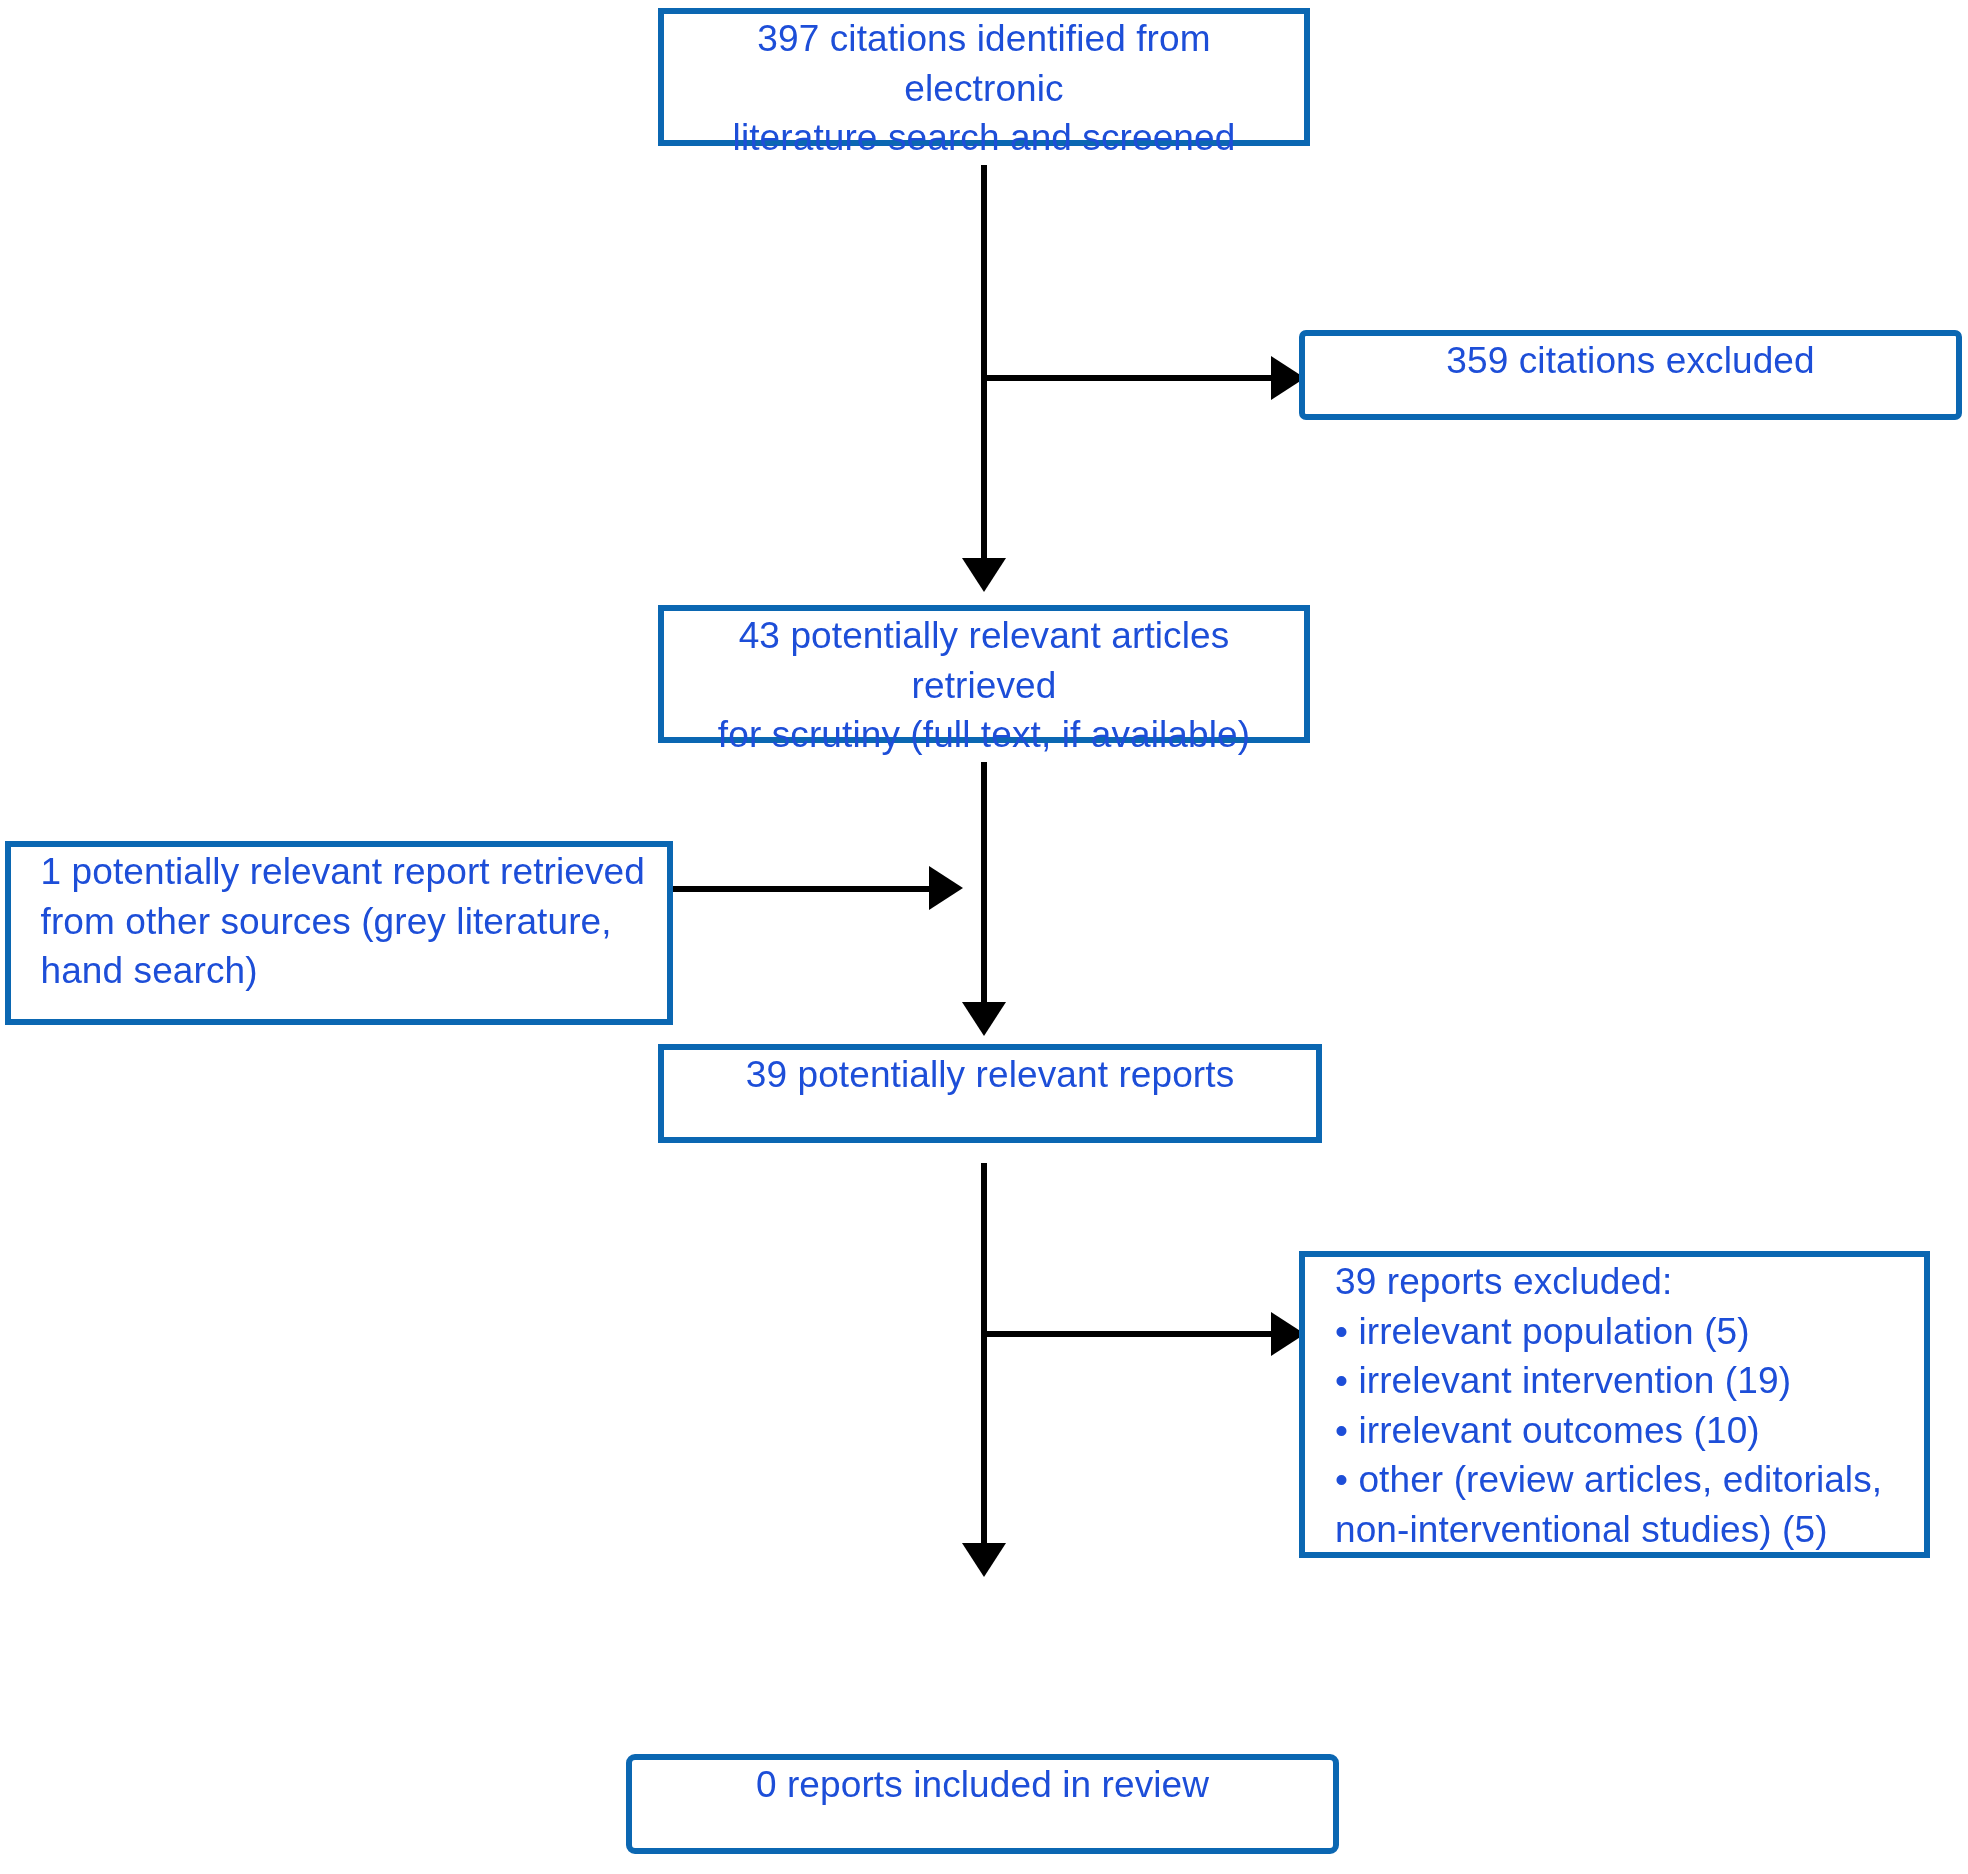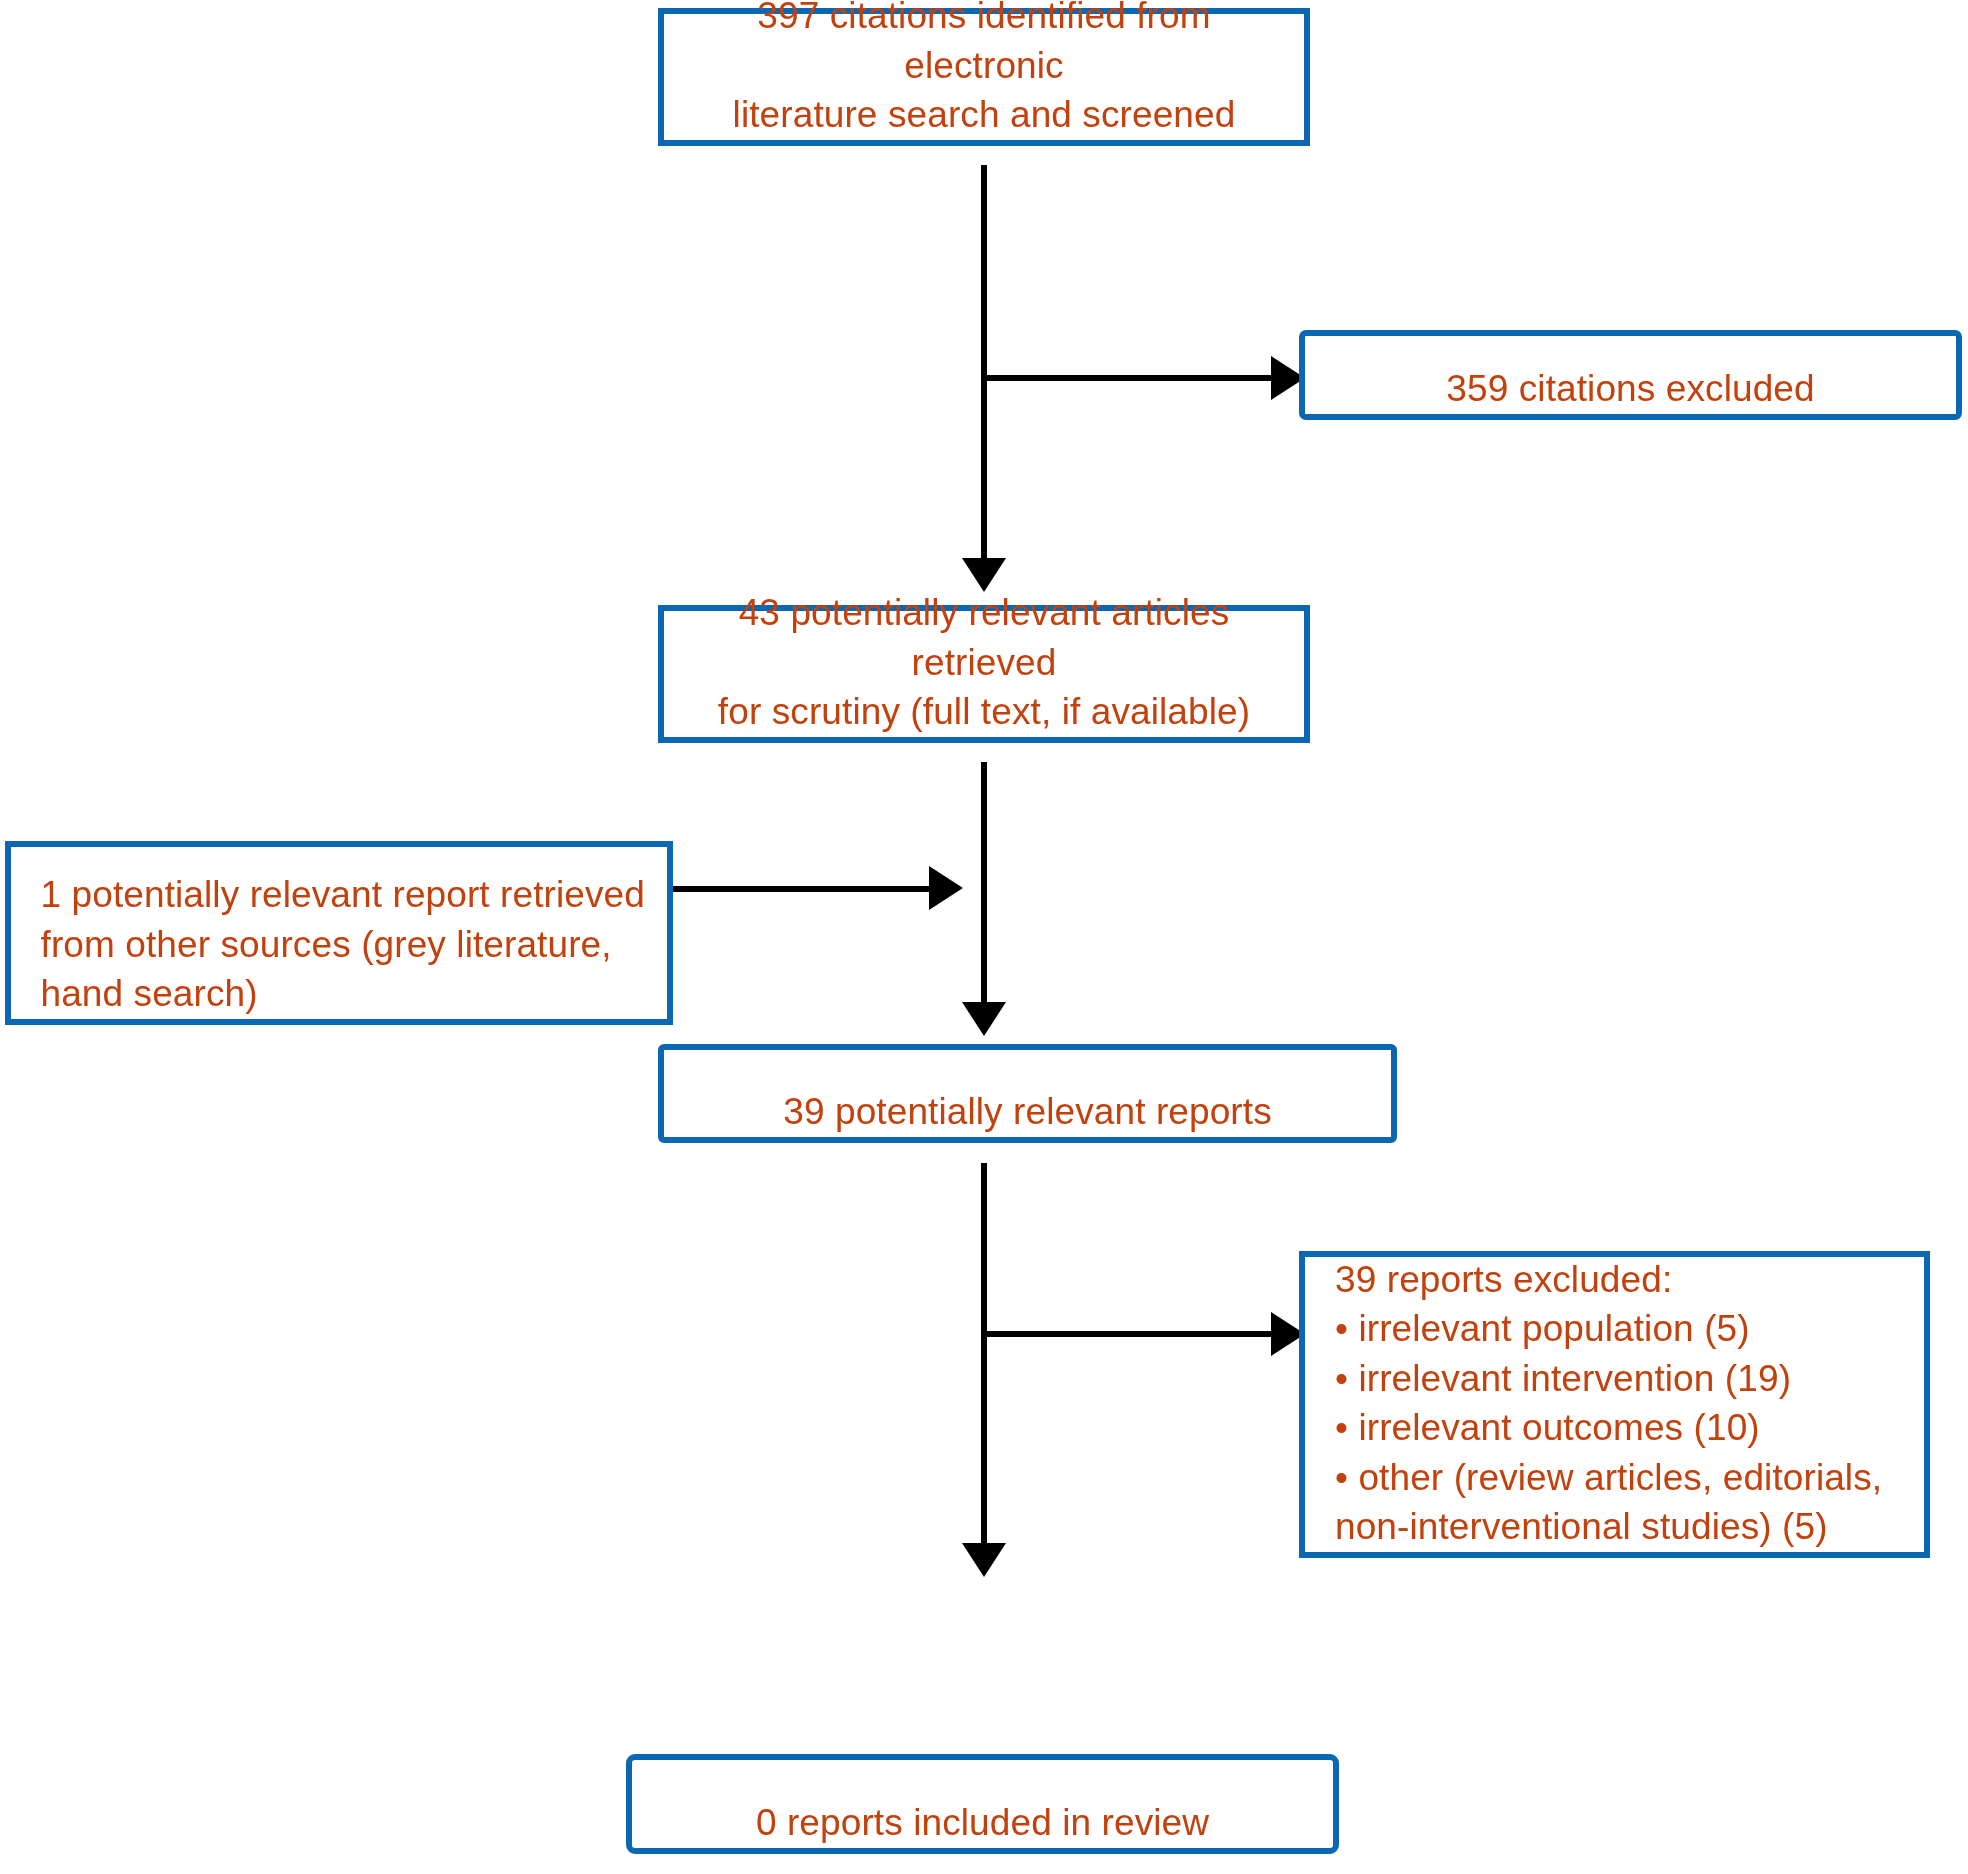--- a/index.html
+++ b/index.html
@@ -16,23 +16,23 @@
     height: 1874px;
     background: #ffffff;
     overflow: hidden;
   }
   .node {
     position: absolute;
     box-sizing: border-box;
     border: 6.2px solid #0b67b2;
     background: #ffffff;
     display: flex;
-    align-items: flex-end;
+    align-items: flex-start;
     justify-content: center;
-    color: #c2410c;
+    color: #1d4ed8;
     font-size: 37px;
     line-height: 1.34;
     text-align: center;
     letter-spacing: 0.1px;
   }
   .node .txt {
     padding: 0 16px;
     white-space: pre-line;
   }
   .node.left-align {
@@ -103,21 +103,21 @@
 
   <div class="node left-align" style="left:4.5px; top:796px; width:668px; height:184px;margin-top:45px;">
     <span class="txt">1 potentially relevant report retrieved
 from other sources (grey literature,
 hand search)</span>
   </div>
 
   <div class="hline" style="left:673px; top:886px; width:258px;"></div>
   <div class="arrow-right" style="left:929px; top:866px;"></div>
 
-  <div class="node" style="left:658px; top:1044px; width:739px; height:99px;border-radius:6px;">
+  <div class="node" style="left:658px; top:1044px; width:664px; height:99px;">
     <span class="txt">39 potentially relevant reports</span>
   </div>
 
   <div class="vline" style="left:981px; top:1163px; height:401px;"></div>
   <div class="arrow-down" style="left:962px; top:1543px;"></div>
 
   <div class="hline" style="left:981px; top:1331px; width:300px;"></div>
   <div class="arrow-right" style="left:1271px; top:1312px;"></div>
 
   <div class="node left-align" style="left:1299px; top:1251px; width:631px; height:307px;">

